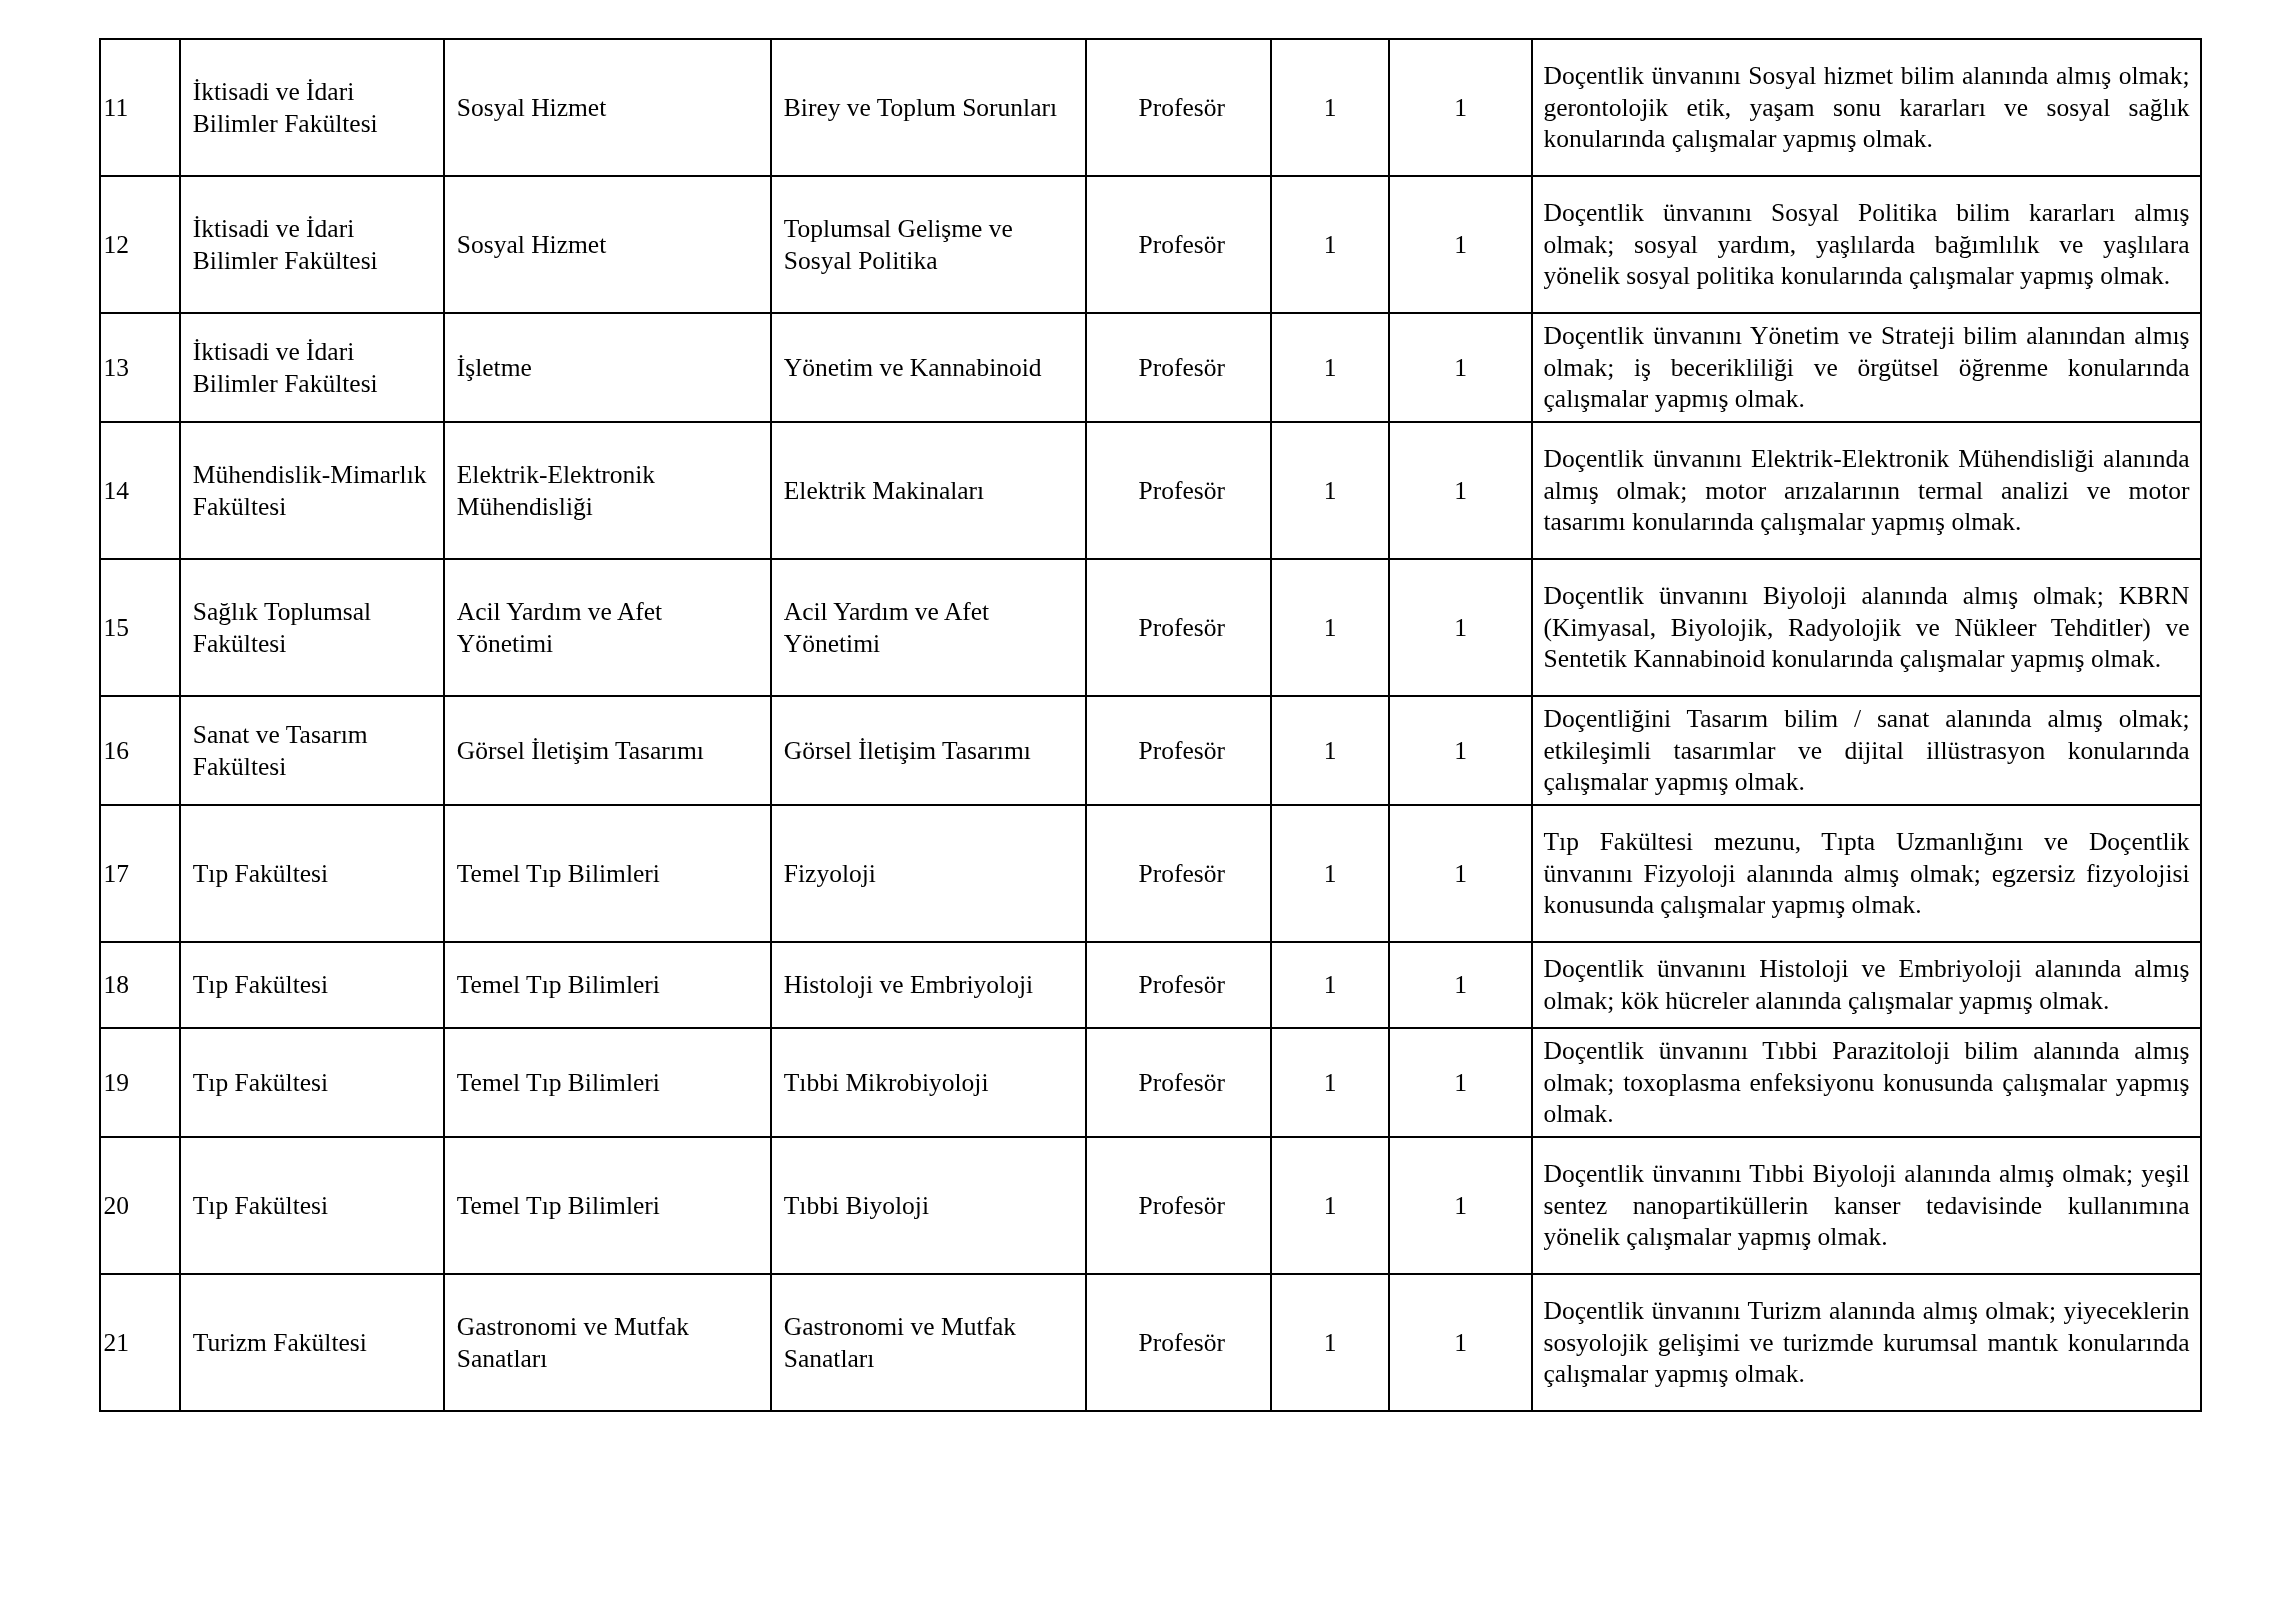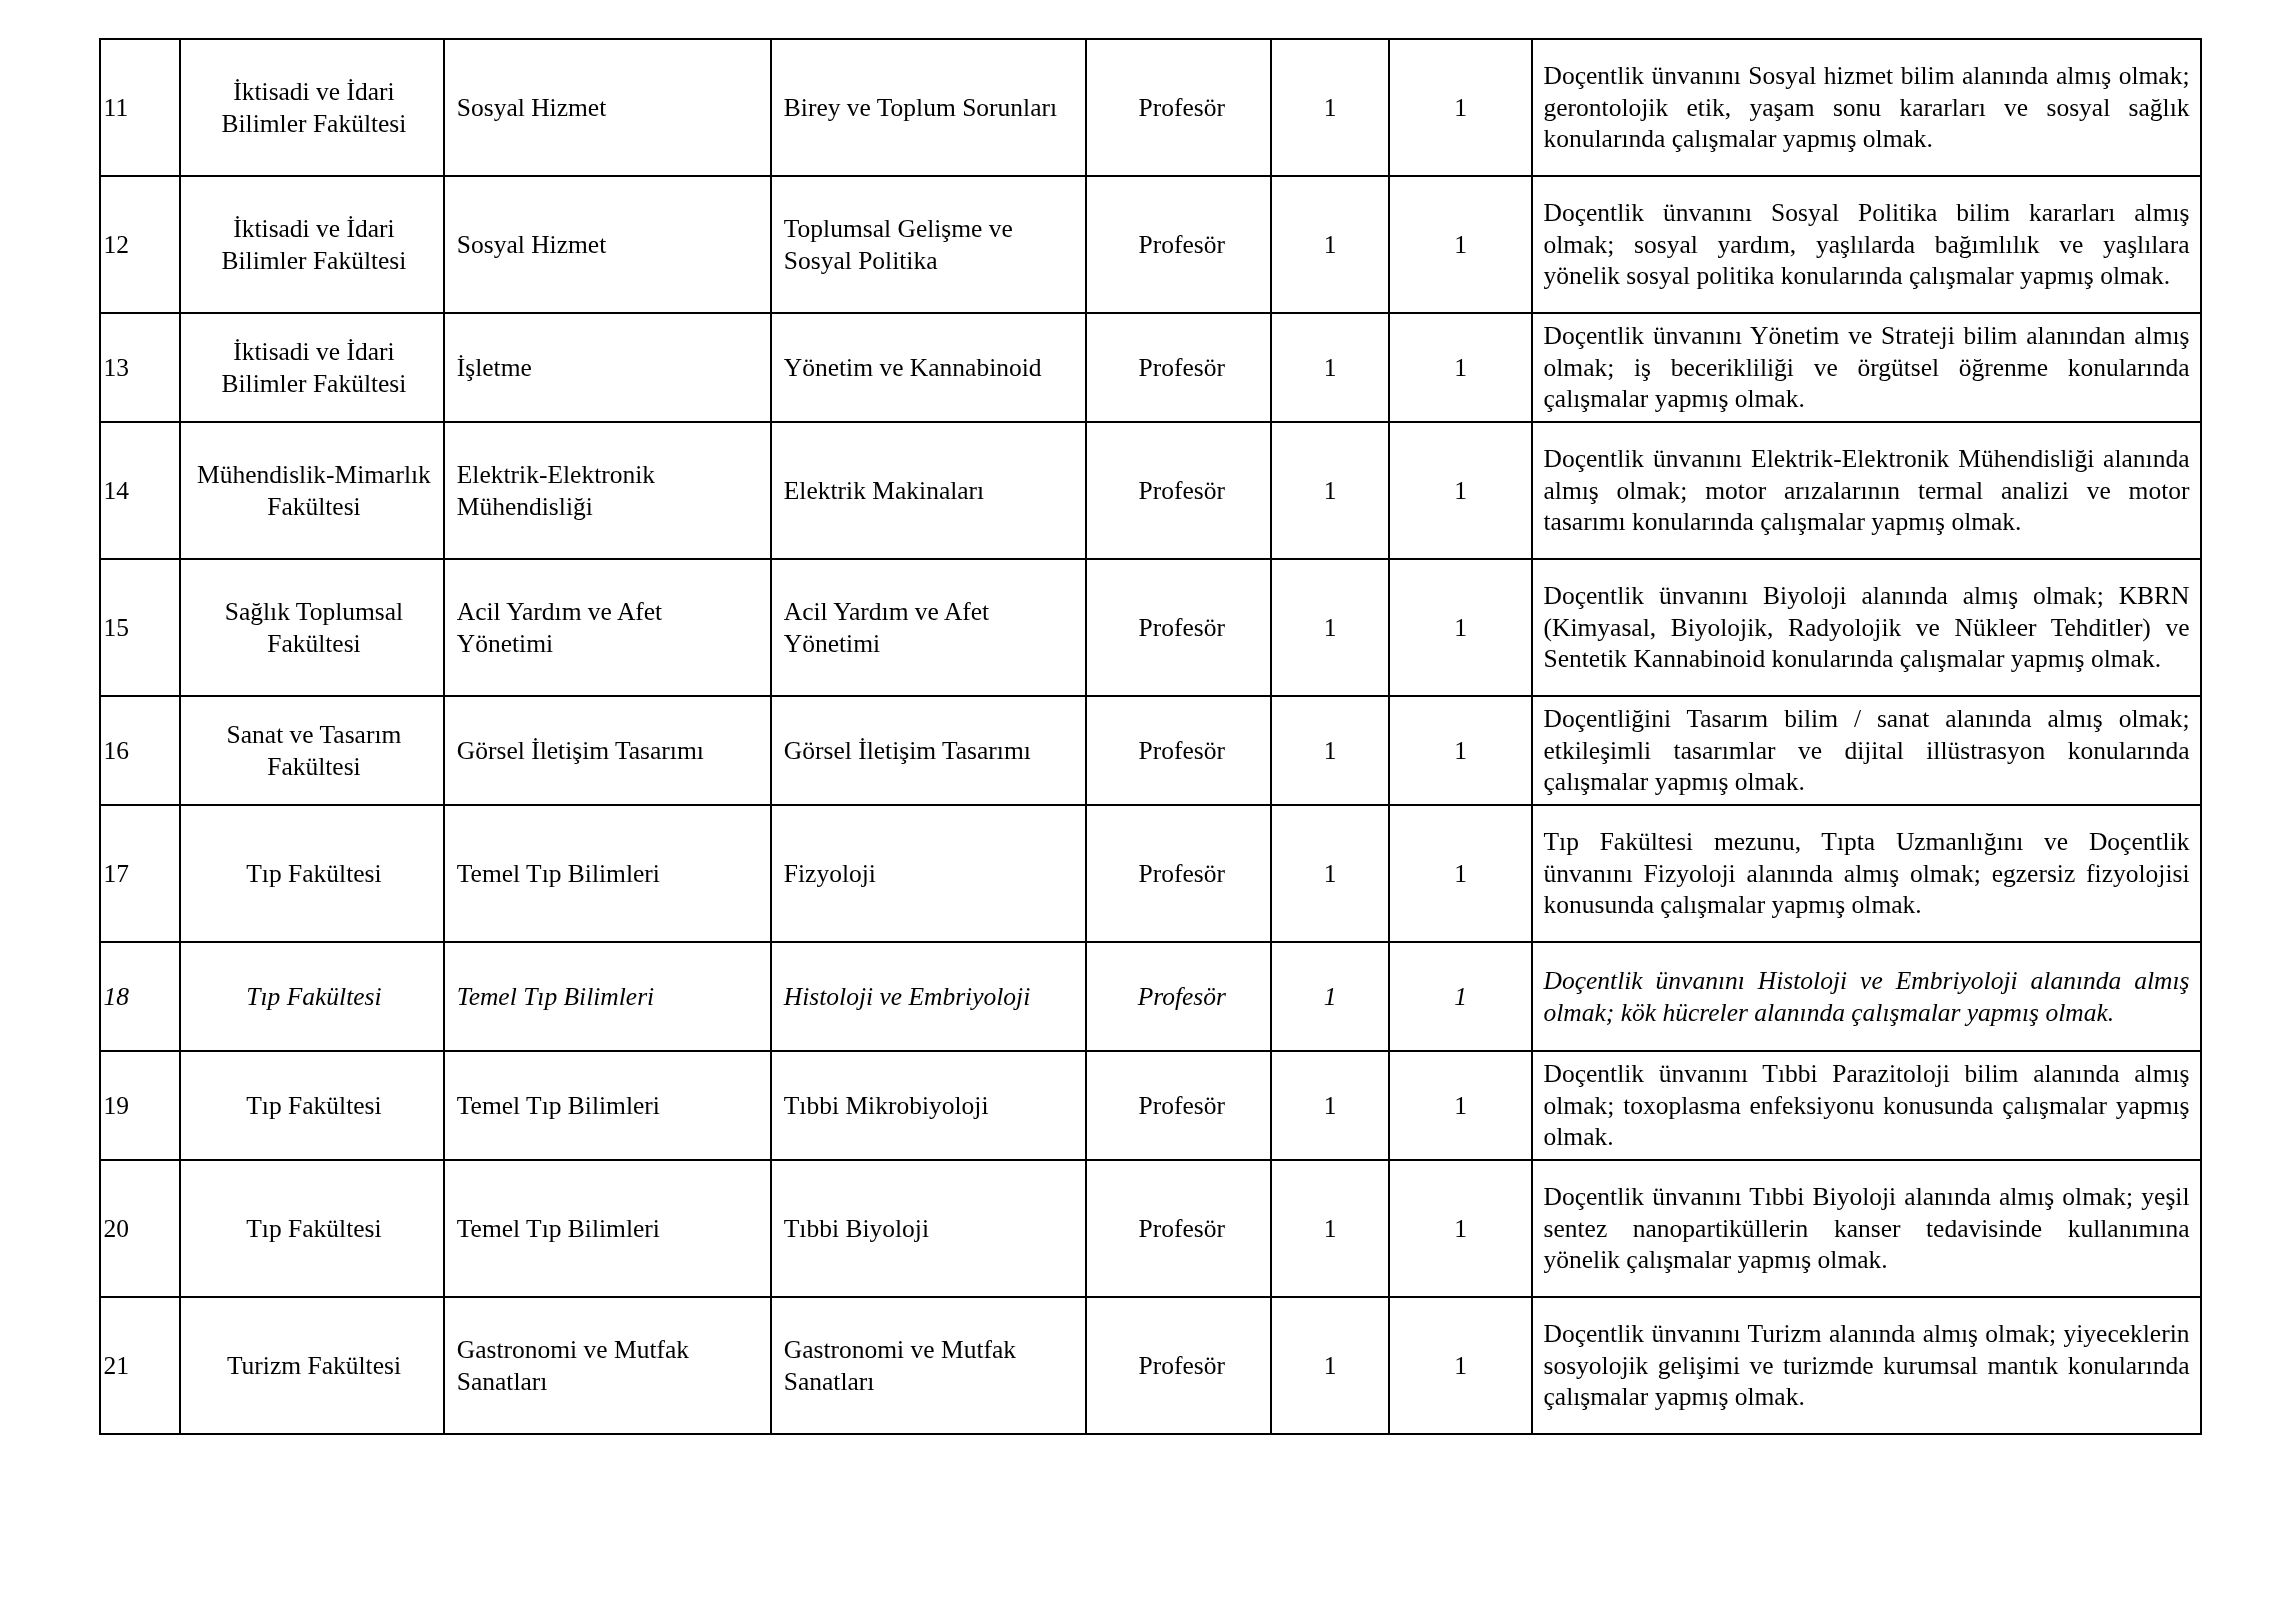--- a/index.html
+++ b/index.html
@@ -28,21 +28,21 @@
     font-size: 25.5px;
     line-height: 1.24;
     border: 2.6px solid #000000;
   }
   table.positions td {
     border: 2px solid #000000;
     vertical-align: middle;
     overflow: hidden;
   }
   td.c-no   { padding: 3.9px 2.6px; }
-  td.c-fac  { text-align: center; padding: 3.9px 7.9px 3.9px 11.8px; }
+  td.c-fac  { text-align: left; padding: 3.9px 7.9px 3.9px 11.8px; }
   td.c-dep  { text-align: left; padding: 3.9px 7.9px 3.9px 11.8px; }
   td.c-prg  { text-align: left; padding: 3.9px 7.9px 3.9px 11.8px; margin-left: 14px; }
   td.c-ttl  { text-align: center; padding: 3.9px 5.2px 3.9px 11.8px; }
   td.c-deg  { text-align: center; padding: 3.9px 2.6px; }
   td.c-cnt  { text-align: center; padding: 3.9px 2.6px; }
   td.c-desc { text-align: justify; text-justify: inter-word; padding: 5.2px 10.5px; }
 </style>
 </head>
 <body>
 
@@ -122,21 +122,21 @@
         <tr style="height: 137px;">
     <td class="c-no">17</td>
     <td class="c-fac">Tıp Fakültesi</td>
     <td class="c-dep">Temel Tıp Bilimleri</td>
     <td class="c-prg">Fizyoloji</td>
     <td class="c-ttl">Profesör</td>
     <td class="c-deg">1</td>
     <td class="c-cnt">1</td>
     <td class="c-desc">Tıp Fakültesi mezunu, Tıpta Uzmanlığını ve Doçentlik ünvanını Fizyoloji alanında almış olmak; egzersiz fizyolojisi konusunda çalışmalar yapmış olmak.</td>
   </tr>
-        <tr style="height: 109px; font-style: italic;">
+        <tr style="height: 86px;">
     <td class="c-no">18</td>
     <td class="c-fac">Tıp Fakültesi</td>
     <td class="c-dep">Temel Tıp Bilimleri</td>
     <td class="c-prg">Histoloji ve Embriyoloji</td>
     <td class="c-ttl">Profesör</td>
     <td class="c-deg">1</td>
     <td class="c-cnt">1</td>
     <td class="c-desc">Doçentlik ünvanını Histoloji ve Embriyoloji alanında almış olmak; kök hücreler alanında çalışmalar yapmış olmak.</td>
   </tr>
         <tr style="height: 109px;">

